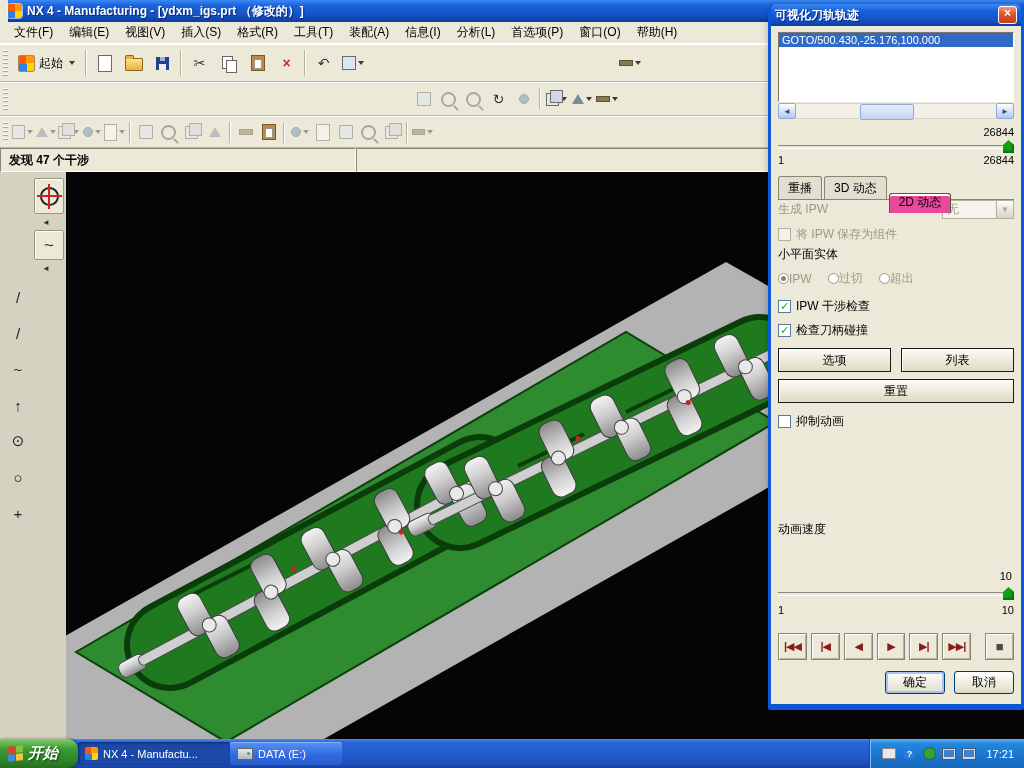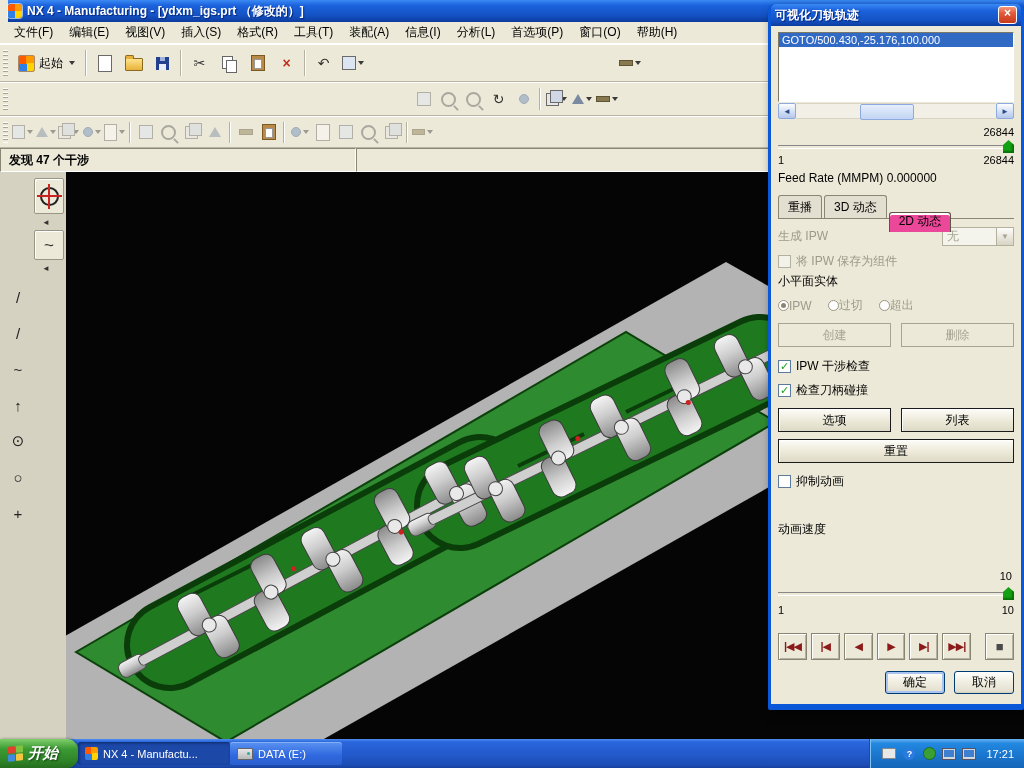--- a/index.html
+++ b/index.html
@@ -114,21 +114,21 @@
   .tabs{display:flex;align-items:flex-end;height:26px;margin-top:7px;border-bottom:1px solid #8a8674}
   .tab{padding:3px 9px 2px;border:1px solid #8a8674;border-bottom:none;border-radius:3px 3px 0 0;
     background:#e2ded0;margin-right:2px;font-size:12px;white-space:nowrap}
   .tab.active{background:#ec4899;border-color:#5a5648;padding-top:0;box-shadow:inset 0 2px 0 #fff;position:relative;top:14px}
 
   .btnrow{display:flex;gap:10px;margin-top:9px}
   .nx-btn{flex:1;height:22px;background:linear-gradient(180deg,#fdfcf8,#ece9d8 55%,#ddd9c6);
     border:1px solid #1a1a1a;box-shadow:inset 1px 1px 0 #fff;display:flex;align-items:center;justify-content:center;font-size:12px}
   .nx-btn.disabled{border-color:#a8a492;color:#a8a492;background:#ECE9D8;box-shadow:none}
 
-  .row{display:flex;align-items:center;margin-top:8px}
+  .row{display:flex;align-items:center;}
   .gray-label{color:#9c9a8a}
   .combo{width:72px;height:19px;border:1px solid #b3b09e;background:#f4f3ec;display:flex;align-items:center;box-sizing:border-box}
   .combo .val{flex:1;padding-left:4px;color:#a8a492;font-size:12px}
   .combo .cbtn{width:16px;height:100%;background:linear-gradient(180deg,#fdfdfb,#d8d4c4);border-left:1px solid #b3b09e;
     display:flex;align-items:center;justify-content:center;color:#a8a492;font-size:8px}
 
   .chk{display:flex;align-items:center;gap:5px;margin-top:7px}
   .chk .box{width:13px;height:13px;background:#fff;border:1px solid #5c7a9c;box-sizing:border-box;
     font-size:11px;line-height:11px;font-weight:bold;color:#18a118;text-align:center}
   .chk.disabled .box{border-color:#b3b09e;background:#f2f1ea;color:#b3b09e}
@@ -455,21 +455,20 @@
 
     <div class="num-right">26844</div>
     <div class="slider">
       <span class="track"></span>
       <span class="sthumb"></span>
     </div>
     <div class="minmax">
       <span>1</span>
       <span>26844</span>
     </div>
-    <div class="feed">Feed Rate (MMPM) 0.000000</div>
 
     <div class="tabs">
       <span class="tab">重播</span>
       <span class="tab">3D 动态</span>
       <span class="tab active">2D 动态</span>
     </div>
 
 
     <div class="row">
       <span class="gray-label" style="flex:1">生成 IPW</span>
@@ -494,24 +493,20 @@
       <span class="radio">
         <span class="rb"></span>
           <span class="rl">过切</span>
       </span>
       <span class="radio">
         <span class="rb"></span>
           <span class="rl">超出</span>
       </span>
     </div>
 
-    <div class="btnrow">
-      <div class="nx-btn disabled">创建</div>
-      <div class="nx-btn disabled">删除</div>
-    </div>
 
     <div class="chk" style="margin-top:11px">
       <span class="box">✓</span>
       <span class="lbl">IPW 干涉检查</span>
     </div>
     <div class="chk">
       <span class="box">✓</span>
       <span class="lbl">检查刀柄碰撞</span>
     </div>
 

